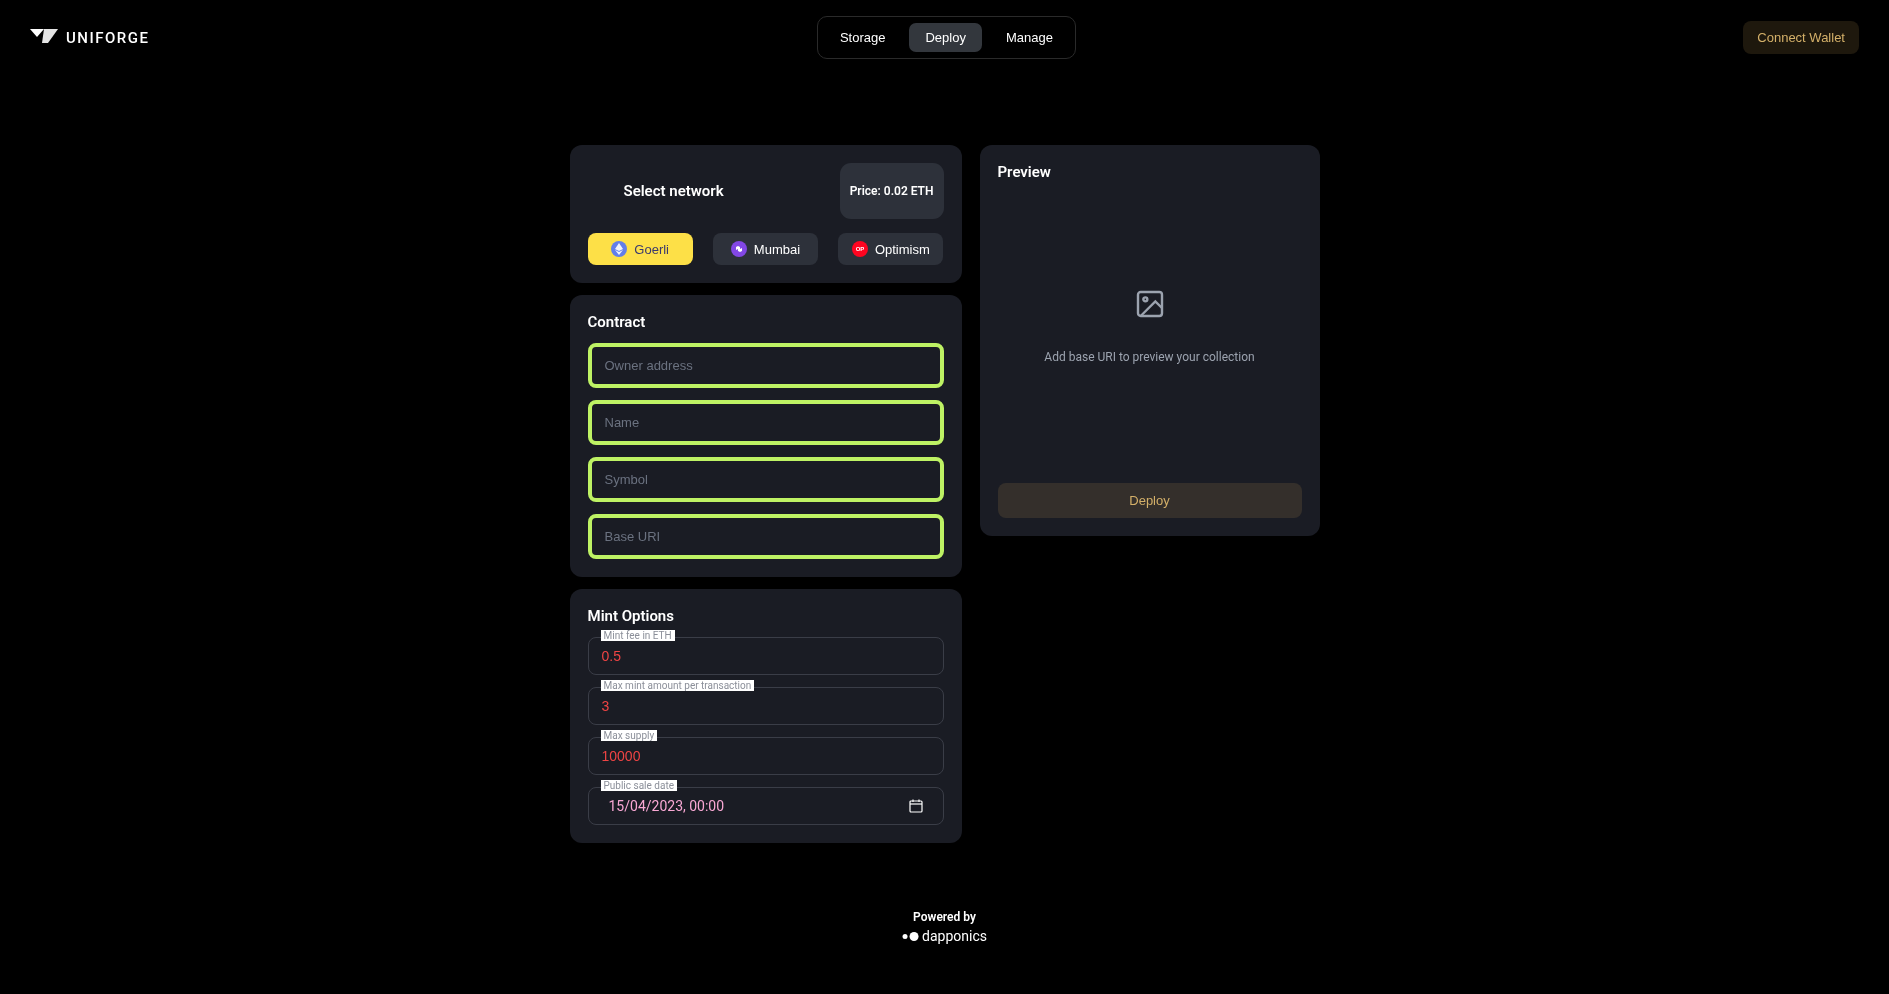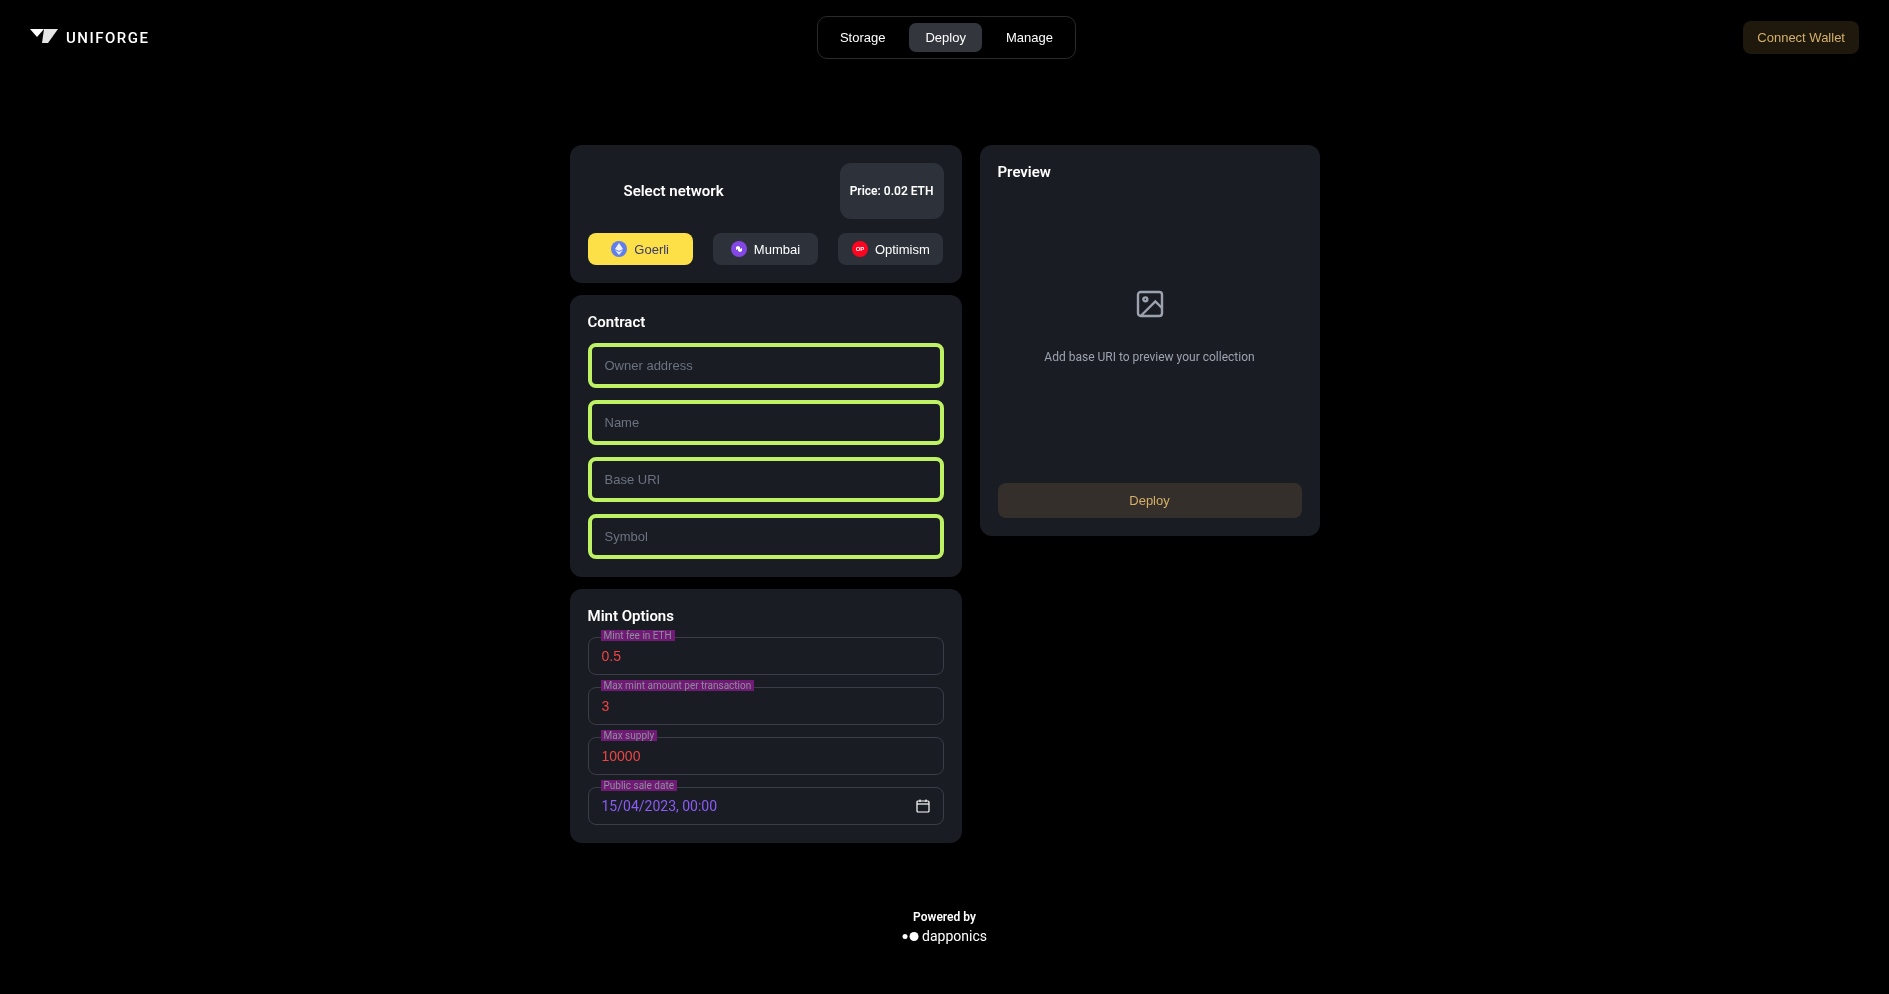--- a/index.html
+++ b/index.html
@@ -169,44 +169,44 @@
     }
     .input-wrapper {
       position: relative;
     }
     .input-label {
       font-size: 10px;
       color: #8b8f99;
       position: absolute;
       top: -7px;
       left: 13px;
-      background-color: #701a75;
+      background-color: #ffffff;
       padding: 0 3px;
     }
     .input-labeled {
       width: 100%;
       background-color: transparent;
       border: 1px solid #3a3d47;
       border-radius: 8px;
       padding: 10px 13px;
       font-size: 14px;
       color: #ef4444;
       outline: none;
     }
     .date-input {
       display: flex;
       justify-content: space-between;
       align-items: center;
       width: 100%;
       background-color: transparent;
       border: 1px solid #3a3d47;
       border-radius: 8px;
-      padding: 10px 13px;
+      padding: 10px 20px;
       font-size: 14px;
-      color: #8b5cf6;
+      color: #f9a8d4;
       cursor: pointer;
     }
     .calendar-icon {
       width: 14px;
       height: 14px;
     }
     .right-column {
       width: 340px;
     }
     .preview-card {
@@ -347,22 +347,22 @@
           <span>Optimism</span>
         </button>
       </div>
     </div>
 
     <div class="card">
       <div class="card-title">Contract</div>
       <div class="form-group">
         <input class="input-field" type="text" placeholder="Owner address" style="">
         <input class="input-field" type="text" placeholder="Name" style="">
+        <input class="input-field" type="text" placeholder="Symbol" style="">
         <input class="input-field" type="text" placeholder="Base URI" style="">
-        <input class="input-field" type="text" placeholder="Symbol" style="">
       </div>
     </div>
 
     <div class="card">
       <div class="card-title">Mint Options</div>
       <div class="labeled-group">
         <div class="input-wrapper">
           <span class="input-label">Mint fee in ETH</span>
           <input class="input-labeled" type="text" value="0.5" style="">
         </div>

